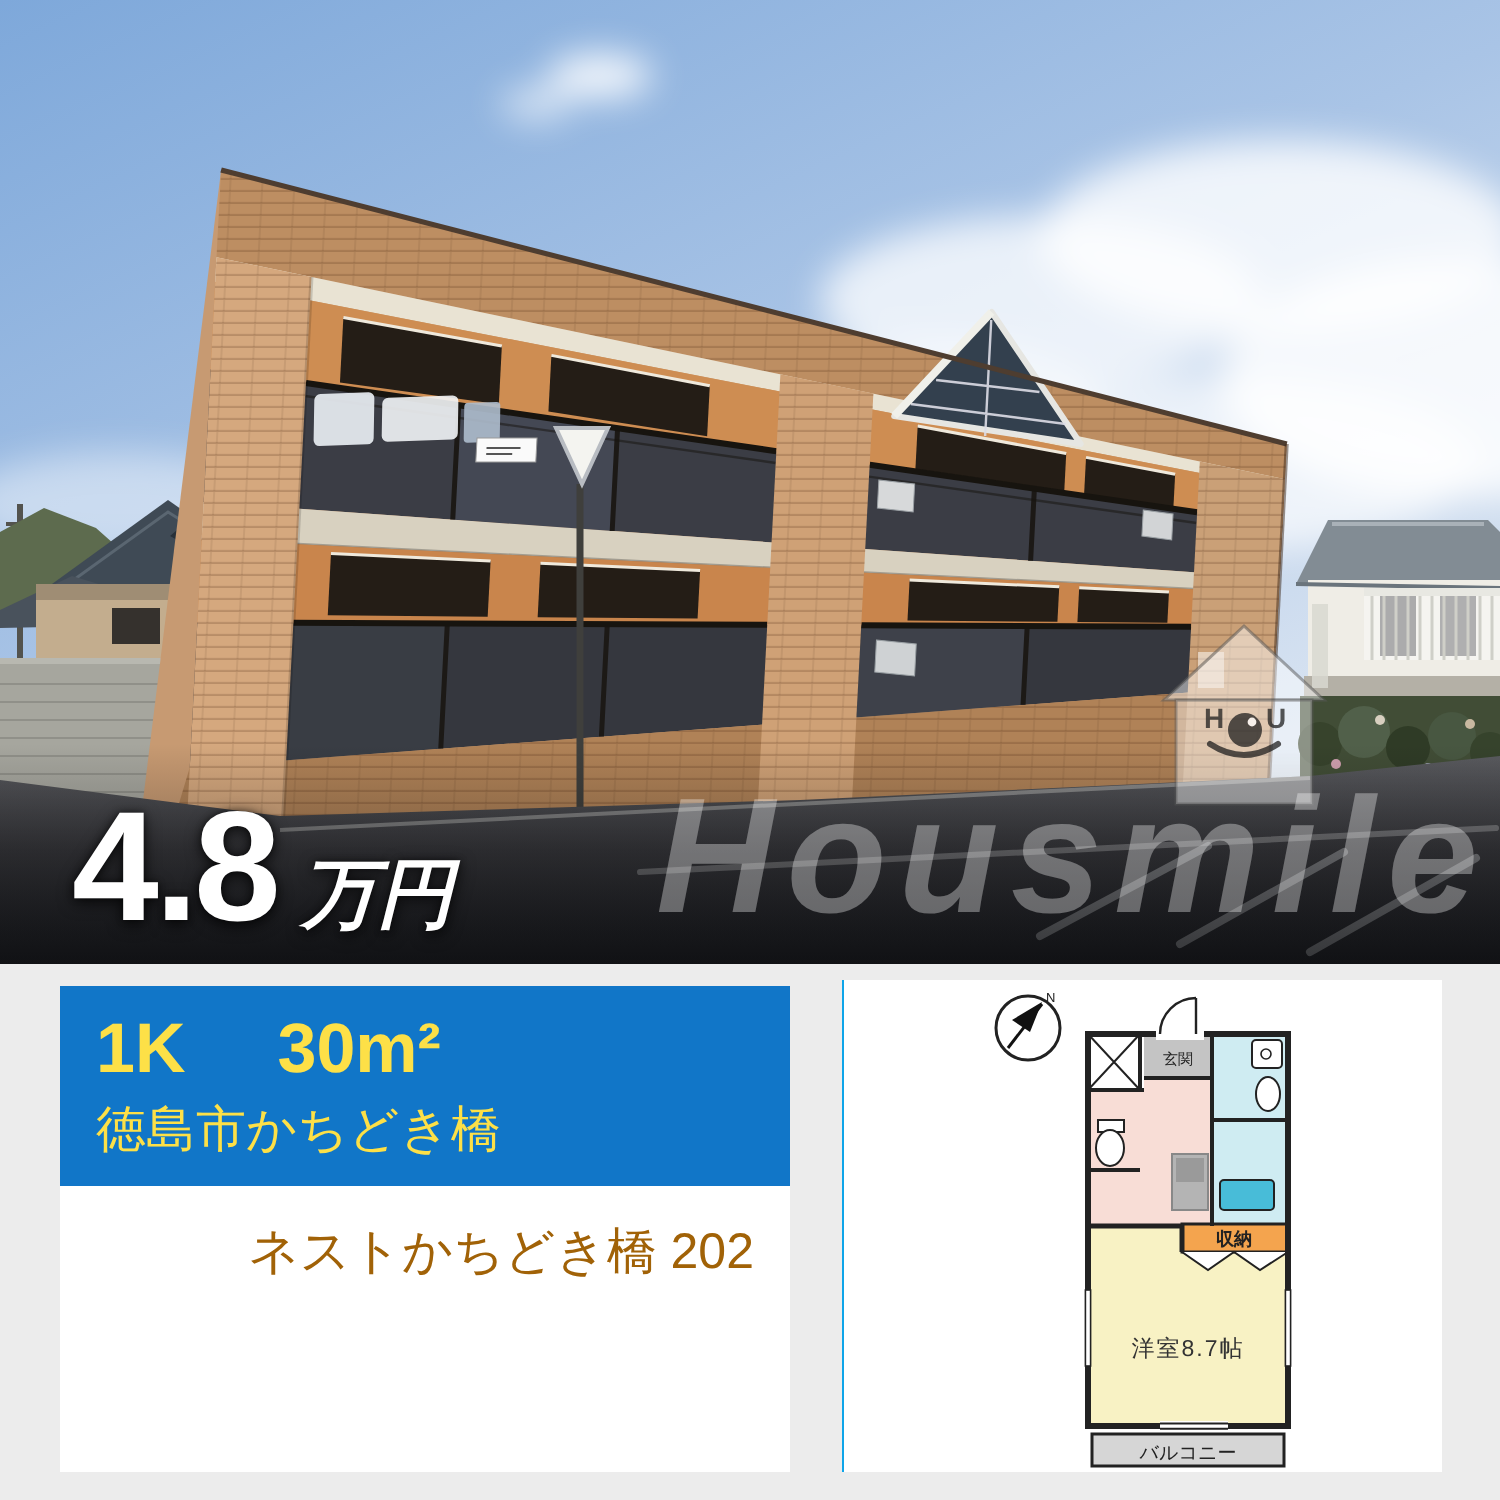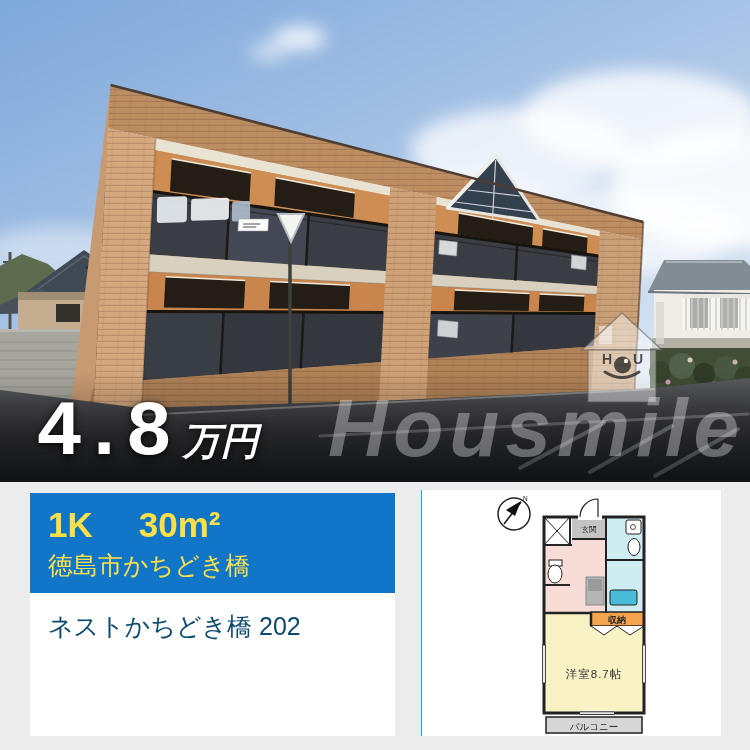--- a/index.html
+++ b/index.html
@@ -3,32 +3,32 @@
 <meta charset="utf-8">
 <style>
   html,body{margin:0;padding:0;background:#ececec;}
   body{width:750px;height:750px;position:relative;overflow:hidden;
        font-family:"Liberation Sans","DejaVu Sans",sans-serif;}
   .photo-wrap{position:absolute;left:0;top:0;width:750px;height:482px;overflow:hidden;}
   .photo-wrap svg{display:block;}
   .price-bar{position:absolute;left:36px;top:394px;display:flex;align-items:baseline;
              color:#fff;font-weight:bold;white-space:nowrap;
              text-shadow:0 2px 8px rgba(0,0,0,.75),0 0 3px rgba(0,0,0,.5);}
-  .price-amount{font-size:78px;line-height:1;letter-spacing:-2px;font-family:Liberation Mono, monospace;}
+  .price-amount{font-size:78px;line-height:1;letter-spacing:-2px;}
   .price-unit{font-size:38px;margin-left:12px;font-style:italic;}
   .price-fee{font-size:33px;margin-left:42px;}
   .bottom{position:absolute;left:0;top:482px;width:750px;height:268px;background:#ececec;}
   .card-left{position:absolute;left:30px;top:11px;width:365px;background:#fff;}
   .card-header{background:#1176c8;height:100px;box-sizing:border-box;padding:10px 18px 0 18px;color:#fde047;}
   .hl1{font-size:35px;font-weight:bold;line-height:1.25;}
   .hl1 .layout{margin-right:46px;}
   .hl2{font-size:25px;font-weight:normal;line-height:1.3;margin-top:2px;}
   .card-body{box-sizing:border-box;height:143px;padding:14px 18px 0 18px;
              font-size:25px;line-height:38px;color:#3c3c3c;}
-  .prop-name{color:#0c4a6e;cursor:pointer;}
+  .prop-name{color:#a16207;cursor:pointer;text-align:right;}
   .card-right{position:absolute;left:421px;top:8px;width:299px;height:246px;background:#fff;
               border-left:1px solid #0ea5e9;box-sizing:content-box;}
   .card-right svg{display:block;}
 </style>
 </head>
 <body>
 
 <div class="photo-wrap">
 <svg width="750" height="482" viewBox="0 0 750 482" xmlns="http://www.w3.org/2000/svg">
   <defs>

